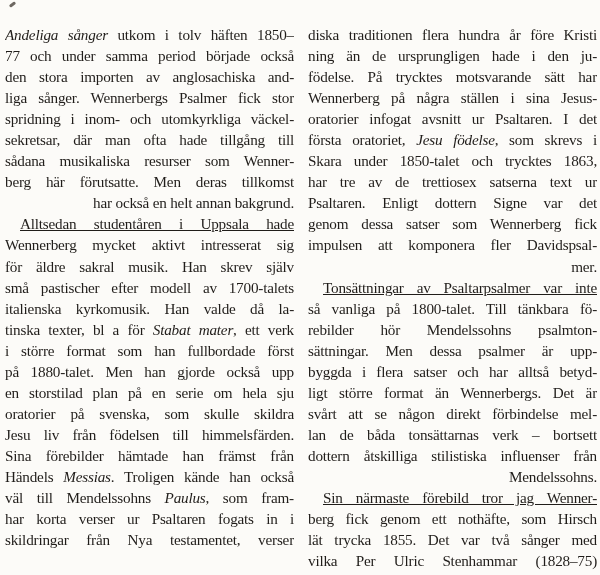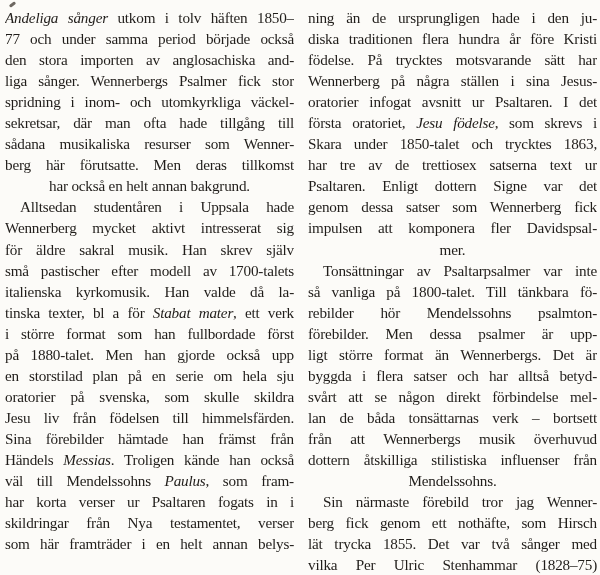--- a/index.html
+++ b/index.html
@@ -10,21 +10,21 @@
     width: 600px;
     height: 575px;
     background: #fcfbf8;
     font-family: "Liberation Serif", serif;
     color: #201d1a;
     overflow: hidden;
   }
   .page {
     display: flex;
     gap: 14px;
-    padding: 7px 4px 0 5px;
+    padding: 24px 4px 0 5px;
     box-sizing: border-box;
     width: 600px;
   }
   .column {
     width: 289px;
     flex: 0 0 289px;
   }
   .line {
     font-size: 15.2px;
     letter-spacing: -0.2px;
@@ -35,24 +35,25 @@
     white-space: normal;
   }
   
   .line.just::after {
     content: "";
     display: inline-block;
     width: 100%;
     height: 0;
   }
   .line.nojust {
-    text-align: center;
+    text-align: right;
   }
   .line.indent {
     text-indent: 15px;
+    text-decoration: underline;
   }
   .it {
     font-style: italic;
   }
   
   .speck {
     position: absolute;
     left: 9px;
     top: 3px;
     width: 7px;
@@ -88,44 +89,42 @@
       <div class="line just"><span>i större format som han fullbordade först</span></div>
       <div class="line just"><span>på 1880-talet. Men han gjorde också upp</span></div>
       <div class="line just"><span>en storstilad plan på en serie om hela sju</span></div>
       <div class="line just"><span>oratorier på svenska, som skulle skildra</span></div>
       <div class="line just"><span>Jesu liv från födelsen till himmelsfärden.</span></div>
       <div class="line just"><span>Sina förebilder hämtade han främst från</span></div>
       <div class="line just"><span>Händels </span><span class="it">Messias</span><span>. Troligen kände han också</span></div>
       <div class="line just"><span>väl till Mendelssohns </span><span class="it">Paulus</span><span>, som fram-</span></div>
       <div class="line just"><span>har korta verser ur Psaltaren fogats in i</span></div>
       <div class="line just"><span>skildringar från Nya testamentet, verser</span></div>
-      <div class="line just"><span>som här framträder i en helt annan belys-</span></div>
     </div>
   <div class="column">
+      <div class="line just"><span>diska traditionen flera hundra år före Kristi</span></div>
       <div class="line just"><span>ning än de ursprungligen hade i den ju-</span></div>
-      <div class="line just"><span>diska traditionen flera hundra år före Kristi</span></div>
       <div class="line just"><span>födelse. På trycktes motsvarande sätt har</span></div>
       <div class="line just"><span>Wennerberg på några ställen i sina Jesus-</span></div>
       <div class="line just"><span>oratorier infogat avsnitt ur Psaltaren. I det</span></div>
       <div class="line just"><span>första oratoriet, </span><span class="it">Jesu födelse</span><span>, som skrevs i</span></div>
       <div class="line just"><span>Skara under 1850-talet och trycktes 1863,</span></div>
       <div class="line just"><span>har tre av de trettiosex satserna text ur</span></div>
       <div class="line just"><span>Psaltaren. Enligt dottern Signe var det</span></div>
       <div class="line just"><span>genom dessa satser som Wennerberg fick</span></div>
       <div class="line just"><span>impulsen att komponera fler Davidspsal-</span></div>
       <div class="line nojust"><span>mer.</span></div>
       <div class="line just indent"><span>Tonsättningar av Psaltarpsalmer var inte</span></div>
       <div class="line just"><span>så vanliga på 1800-talet. Till tänkbara fö-</span></div>
       <div class="line just"><span>rebilder hör Mendelssohns psalmton-</span></div>
-      <div class="line just"><span>förebilder. Men dessa psalmer är upp-</span></div>
+      <div class="line just"><span>sättningar. Men dessa psalmer är upp-</span></div>
+      <div class="line just"><span>byggda i flera satser och har alltså betyd-</span></div>
       <div class="line just"><span>ligt större format än Wennerbergs. Det är</span></div>
-      <div class="line just"><span>byggda i flera satser och har alltså betyd-</span></div>
       <div class="line just"><span>svårt att se någon direkt förbindelse mel-</span></div>
       <div class="line just"><span>lan de båda tonsättarnas verk – bortsett</span></div>
-      <div class="line just"><span>från att Wennerbergs musik överhuvud</span></div>
       <div class="line just"><span>dottern åtskilliga stilistiska influenser från</span></div>
       <div class="line nojust"><span>Mendelssohns.</span></div>
       <div class="line just indent"><span>Sin närmaste förebild tror jag Wenner-</span></div>
       <div class="line just"><span>berg fick genom ett nothäfte, som Hirsch</span></div>
       <div class="line just"><span>lät trycka 1855. Det var två sånger med</span></div>
       <div class="line just"><span>vilka Per Ulric Stenhammar (1828–75)</span></div>
     </div>
 </div>
 
 </body></html>

